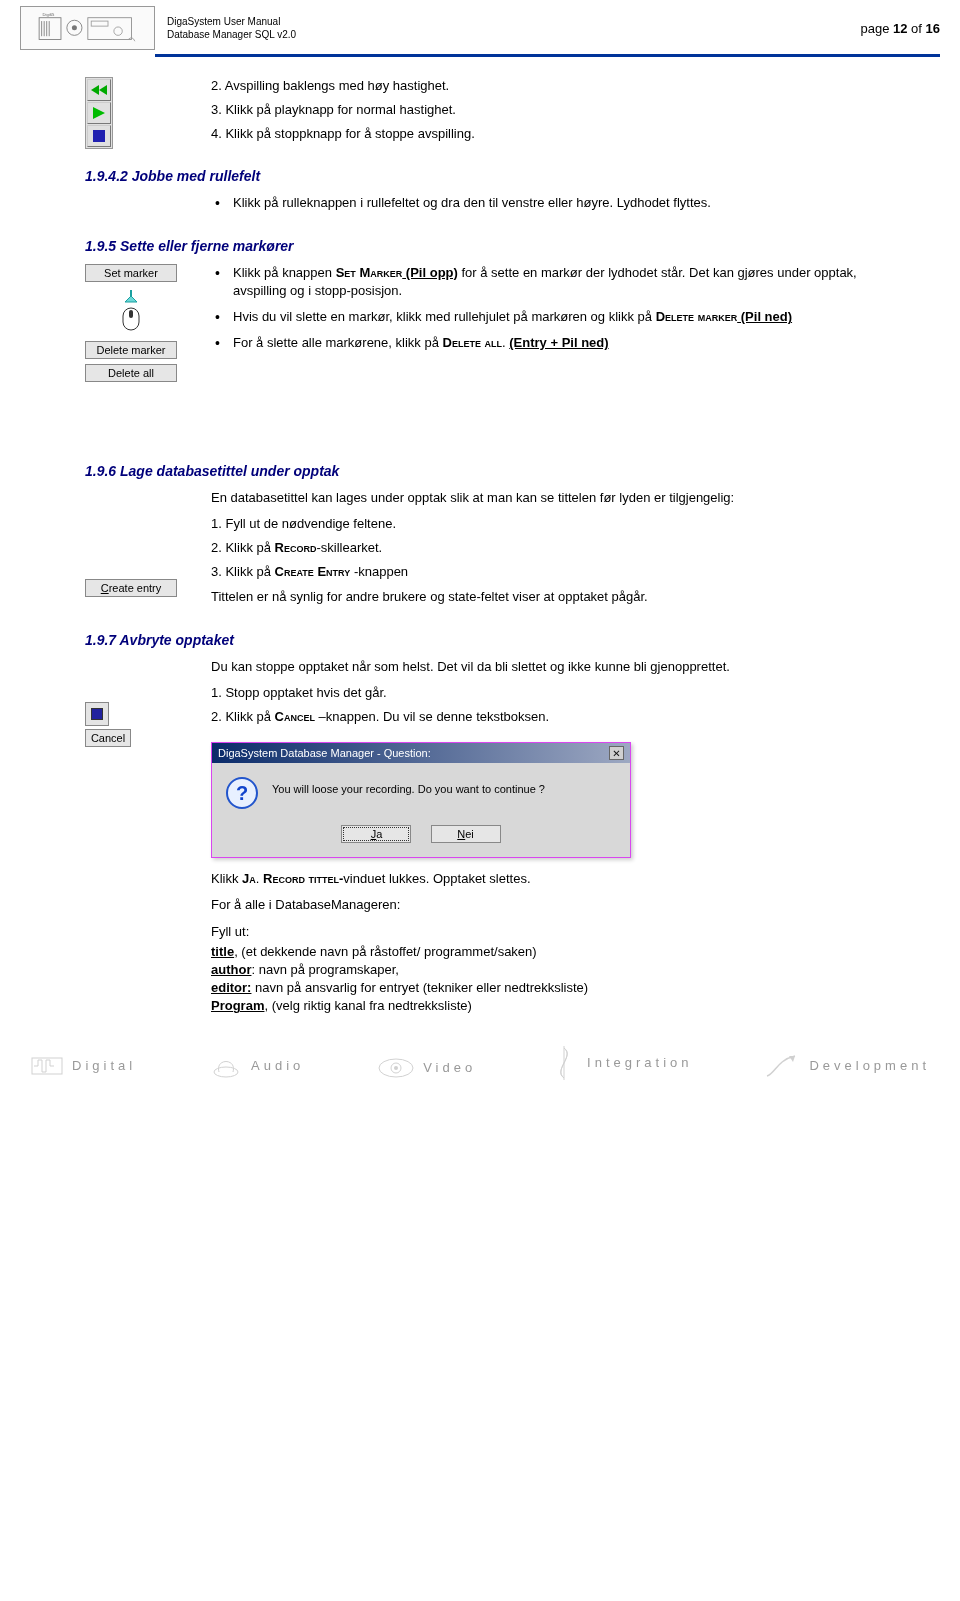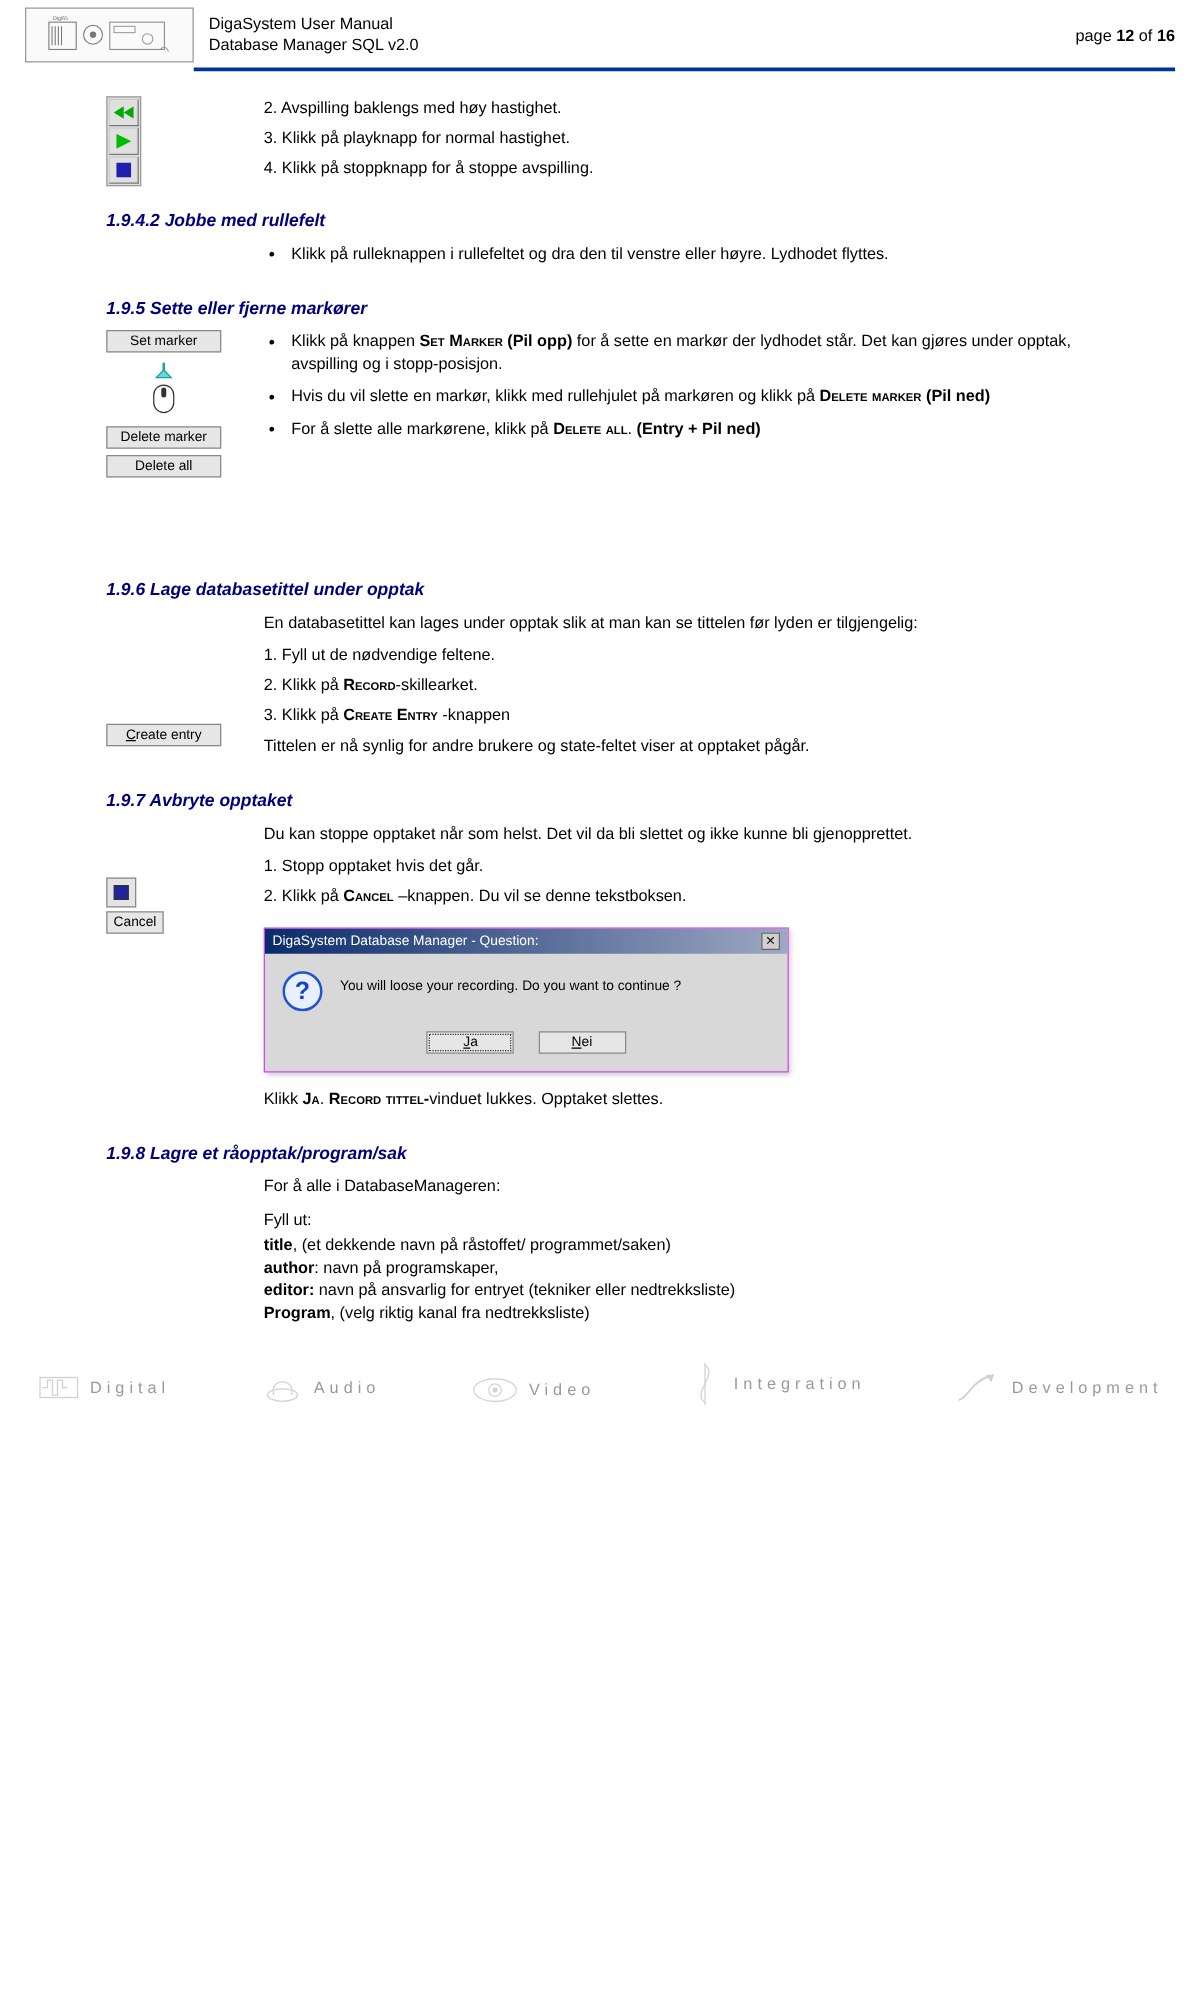--- a/index.html
+++ b/index.html
@@ -1,41 +1,41 @@
 <!DOCTYPE html>
 <html><head>
 <meta charset="utf-8">
 <style>
   * { box-sizing: border-box; margin: 0; padding: 0; }
   body { font-family: Arial, Helvetica, sans-serif; font-size: 13px; color: #000; width: 960px; background: #fff; }
   
   .page-header { display: flex; align-items: center; padding: 6px 20px 2px 20px; }
   .logo-box { width: 135px; height: 44px; border: 1px solid #999; display:flex; align-items:center; justify-content:center; background:#fafafa; position:relative; }
   .logo-box svg { width: 90%; height: 80%; }
-  .header-titles { margin-left: 12px; font-size: 13px; line-height: 1.3; }
+  .header-titles { margin-left: 12px; font-size: 10px; line-height: 1.3; }
   .page-number { margin-left: auto; font-size: 13px; }
   .page-number .b { font-weight: bold; }
   .header-rule { height: 3px; background: #003399; margin: 2px 20px 0 155px; }
 
   .content { padding: 20px 80px 20px 85px; }
 
   .num-list li { margin-bottom: 6px; list-style: none; }
   
   .section-heading { font-weight: bold; color: #00007a; margin: 18px 0 10px 0; font-size: 14px; font-style: italic; }
   .bullet-list { list-style: none; }
   .bullet-list li { position: relative; padding-left: 22px; margin-bottom: 8px; line-height: 1.4; }
   .bullet-list li::before { content: "•"; position: absolute; left: 4px; font-size: 14px; }
 
   .ord-list { list-style: none; }
   .ord-list li { margin-bottom: 6px; line-height: 1.4; }
 
   .para { margin-bottom: 8px; line-height: 1.4; }
 
   .small-caps { font-variant: small-caps; font-weight: bold; }
-  .bold { font-weight: bold; }
+  .bold { font-weight: bold; text-decoration: underline; }
 
   .ui-btn { display:inline-block; border:1px solid #888; background:#e6e6e6; padding:2px 6px; font-size:11px; font-family: Tahoma, sans-serif; min-width: 72px; text-align:center; margin-bottom:3px; }
   .ui-btn.s { min-width: 46px; padding:2px 3px; }
 
   .play-icons { border:1px solid #999; width:28px; background:#e0e0e0; }
   .play-icons div { height:22px; border:1px outset #ccc; margin:1px; display:flex; align-items:center; justify-content:center; }
 
   .marker-stack { display:flex; flex-direction:column; align-items:center; gap:2px; }
   .marker-stack .ui-btn { width: 92px; }
   .mouse-icon { margin: 3px 0; }
@@ -212,21 +212,20 @@
           <span class="ui-btn"><u>N</u>ei</span>
         </div>
       </div>
 
       <p class="para">
         <span>Klikk </span><span class="small-caps">Ja</span><span>. </span><span class="small-caps">Record tittel-</span><span>vinduet lukkes. Opptaket slettes.</span>
       </p>
     </div>
   </div>
 
-  <div class="section-heading">1.9.8 Lagre et råopptak/program/sak</div>
   <div class="row">
     <div class="left"></div>
     <div class="right">
       <p class="para">For å alle i DatabaseManageren:</p>
       <p class="para" style="margin-bottom:2px">Fyll ut:</p>
       <div class="para" style="margin-bottom:0"><span class="bold">title</span><span>, (et dekkende navn på råstoffet/ programmet/saken)</span></div>
       <div class="para" style="margin-bottom:0"><span class="bold">author</span><span>: navn på programskaper,</span></div>
       <div class="para" style="margin-bottom:0"><span class="bold">editor:</span><span> navn på ansvarlig for entryet (tekniker eller nedtrekksliste)</span></div>
       <div class="para" style="margin-bottom:0"><span class="bold">Program</span><span>, (velg riktig kanal fra nedtrekksliste)</span></div>
     </div>

